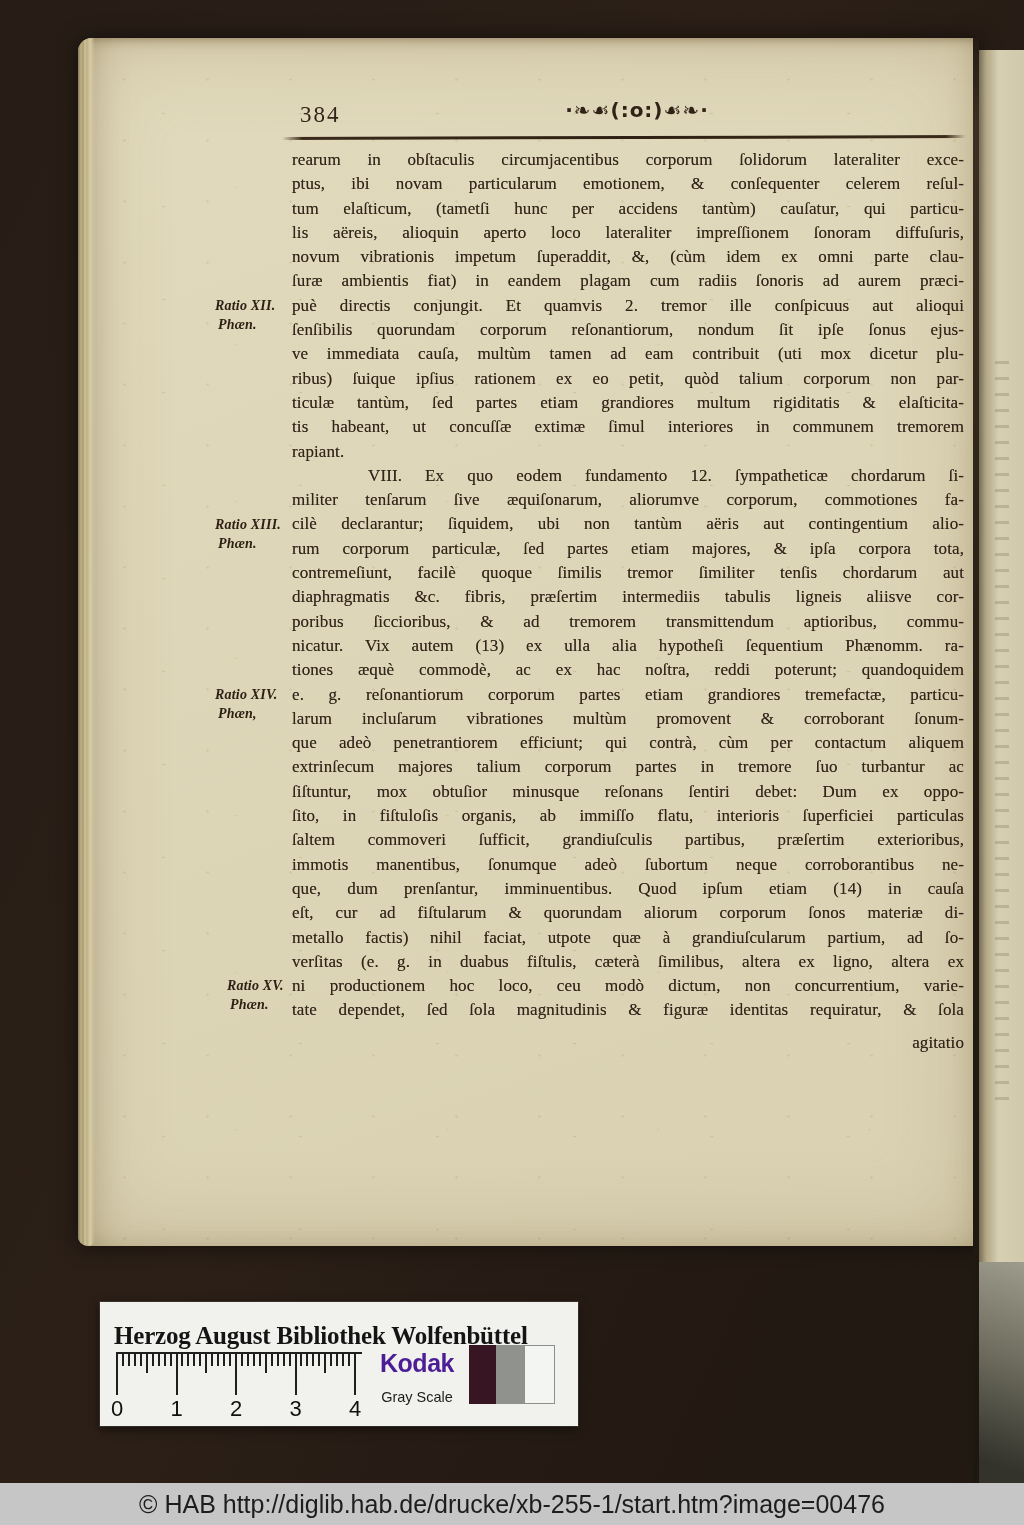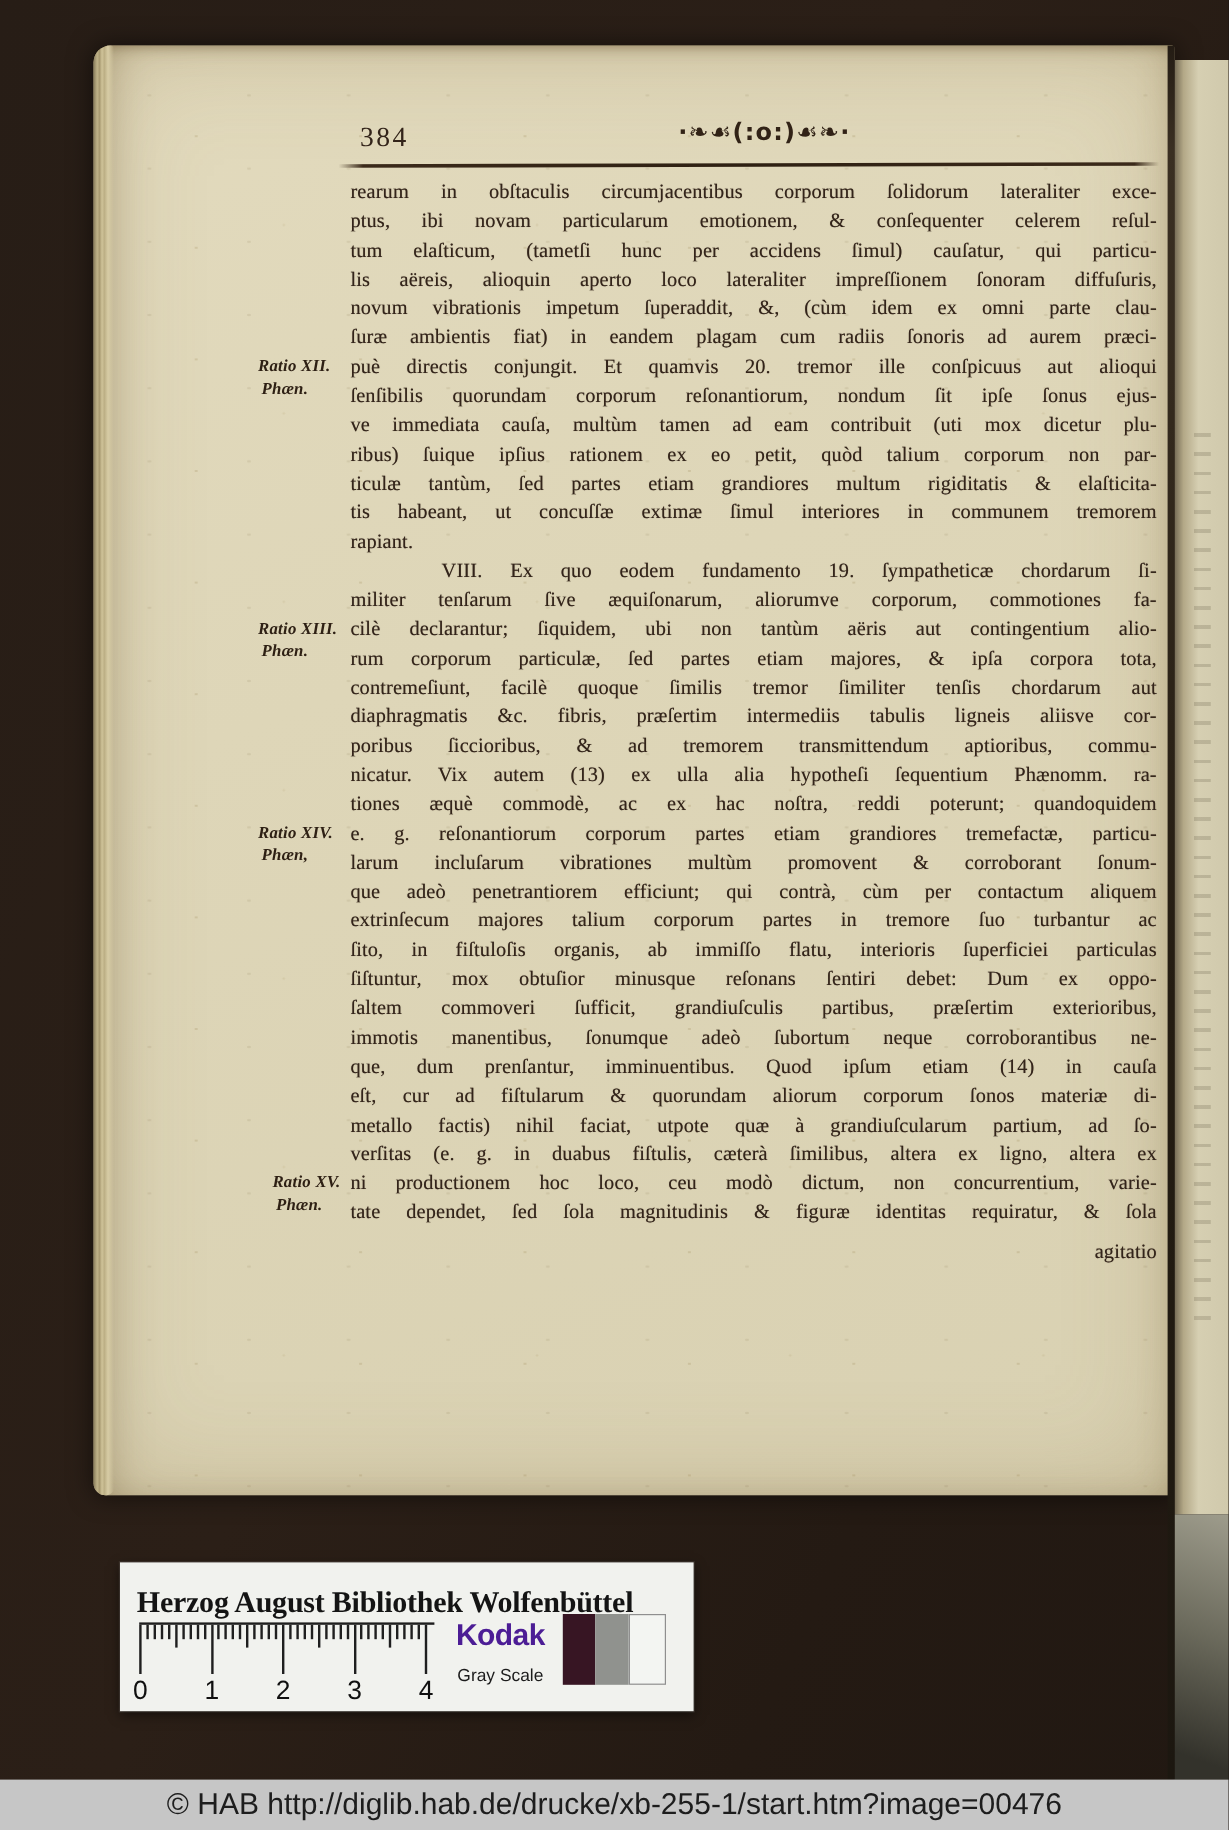--- a/index.html
+++ b/index.html
@@ -112,46 +112,46 @@
           <div class="mn2">Phæn,</div>
         </div>
         <div class="mnote" style="top: 938.2px; margin-left: 12px;">
           <div>Ratio XV.</div>
           <div class="mn2">Phæn.</div>
         </div>
       </div>
     <div class="text-column">
         <div class="tline">rearum in obſtaculis circumjacentibus corporum ſolidorum lateraliter exce-</div>
         <div class="tline">ptus, ibi novam particularum emotionem, &amp; conſequenter celerem reſul-</div>
-        <div class="tline">tum elaſticum, (tametſi hunc per accidens ſimul) cauſatur, qui particu-</div>
+        <div class="tline">tum elaſticum, (tametſi hunc per accidens tantùm) cauſatur, qui particu-</div>
         <div class="tline">lis aëreis, alioquin aperto loco lateraliter impreſſionem ſonoram diffuſuris,</div>
         <div class="tline">novum vibrationis impetum ſuperaddit, &amp;, (cùm idem ex omni parte clau-</div>
         <div class="tline">ſuræ ambientis fiat) in eandem plagam cum radiis ſonoris ad aurem præci-</div>
-        <div class="tline">puè directis conjungit. Et quamvis 20. tremor ille conſpicuus aut alioqui</div>
+        <div class="tline">puè directis conjungit. Et quamvis 2. tremor ille conſpicuus aut alioqui</div>
         <div class="tline">ſenſibilis quorundam corporum reſonantiorum, nondum ſit ipſe ſonus ejus-</div>
         <div class="tline">ve immediata cauſa, multùm tamen ad eam contribuit (uti mox dicetur plu-</div>
         <div class="tline">ribus) ſuique ipſius rationem ex eo petit, quòd talium corporum non par-</div>
         <div class="tline">ticulæ tantùm, ſed partes etiam grandiores multum rigiditatis &amp; elaſticita-</div>
         <div class="tline">tis habeant, ut concuſſæ extimæ ſimul interiores in communem tremorem</div>
         <div class="tline plain">rapiant.</div>
-        <div class="tline indent">VIII. Ex quo eodem fundamento 19. ſympatheticæ chordarum ſi-</div>
+        <div class="tline indent">VIII. Ex quo eodem fundamento 12. ſympatheticæ chordarum ſi-</div>
         <div class="tline">militer tenſarum ſive æquiſonarum, aliorumve corporum, commotiones fa-</div>
         <div class="tline">cilè declarantur; ſiquidem, ubi non tantùm aëris aut contingentium alio-</div>
         <div class="tline">rum corporum particulæ, ſed partes etiam majores, &amp; ipſa corpora tota,</div>
         <div class="tline">contremeſiunt, facilè quoque ſimilis tremor ſimiliter tenſis chordarum aut</div>
         <div class="tline">diaphragmatis &amp;c. fibris, præſertim intermediis tabulis ligneis aliisve cor-</div>
         <div class="tline">poribus ſiccioribus, &amp; ad tremorem transmittendum aptioribus, commu-</div>
         <div class="tline">nicatur. Vix autem (13) ex ulla alia hypotheſi ſequentium Phænomm. ra-</div>
         <div class="tline">tiones æquè commodè, ac ex hac noſtra, reddi poterunt; quandoquidem</div>
         <div class="tline">e. g. reſonantiorum corporum partes etiam grandiores tremefactæ, particu-</div>
         <div class="tline">larum incluſarum vibrationes multùm promovent &amp; corroborant ſonum-</div>
         <div class="tline">que adeò penetrantiorem efficiunt; qui contrà, cùm per contactum aliquem</div>
         <div class="tline">extrinſecum majores talium corporum partes in tremore ſuo turbantur ac</div>
+        <div class="tline">ſiſtuntur, mox obtuſior minusque reſonans ſentiri debet: Dum ex oppo-</div>
         <div class="tline">ſito, in fiſtuloſis organis, ab immiſſo flatu, interioris ſuperficiei particulas</div>
-        <div class="tline">ſiſtuntur, mox obtuſior minusque reſonans ſentiri debet: Dum ex oppo-</div>
         <div class="tline">ſaltem commoveri ſufficit, grandiuſculis partibus, præſertim exterioribus,</div>
         <div class="tline">immotis manentibus, ſonumque adeò ſubortum neque corroborantibus ne-</div>
         <div class="tline">que, dum prenſantur, imminuentibus. Quod ipſum etiam (14) in cauſa</div>
         <div class="tline">eſt, cur ad fiſtularum &amp; quorundam aliorum corporum ſonos materiæ di-</div>
         <div class="tline">metallo factis) nihil faciat, utpote quæ à grandiuſcularum partium, ad ſo-</div>
         <div class="tline">verſitas (e. g. in duabus fiſtulis, cæterà ſimilibus, altera ex ligno, altera ex</div>
         <div class="tline">ni productionem hoc loco, ceu modò dictum, non concurrentium, varie-</div>
         <div class="tline">tate dependet, ſed ſola magnitudinis &amp; figuræ identitas requiratur, &amp; ſola</div>
         <div class="tline catchword">agitatio</div>
       </div>

